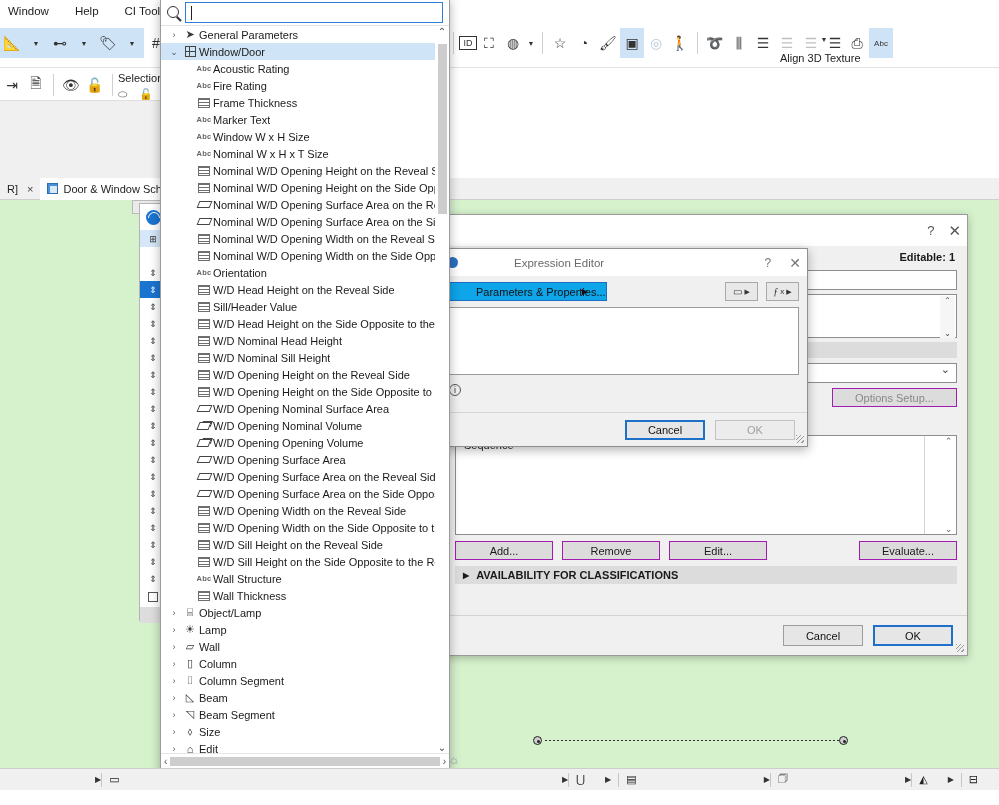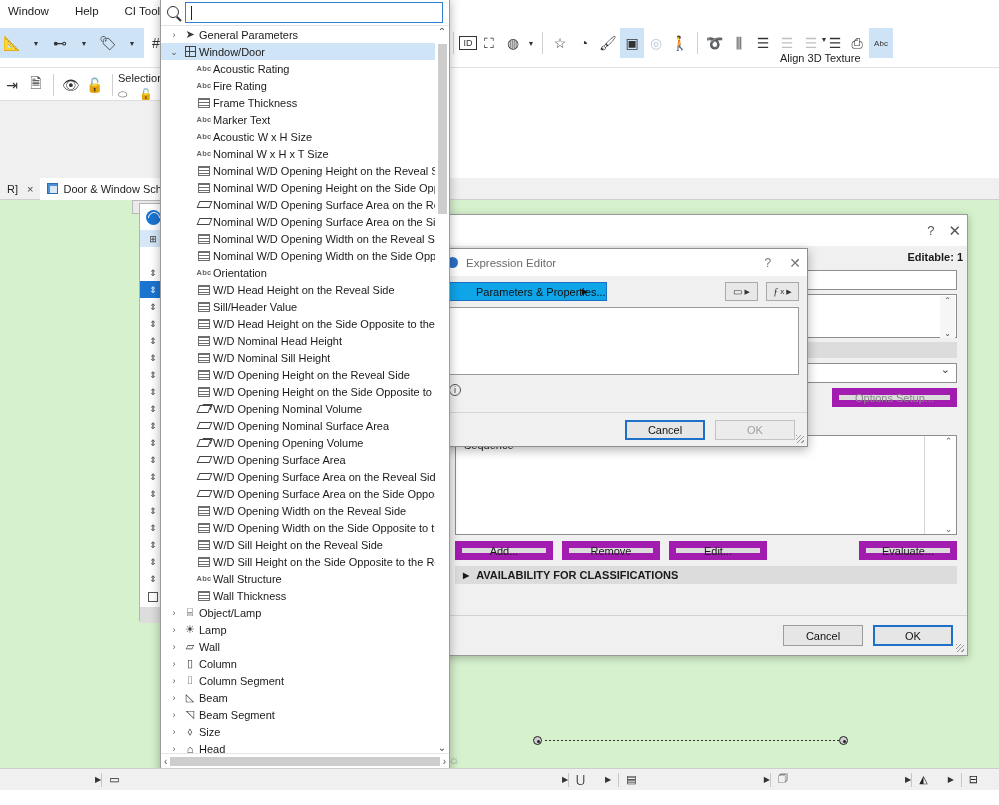--- a/index.html
+++ b/index.html
@@ -109,39 +109,39 @@
     background: #f0f0f0; border: 1px solid #9a9a9a;
     box-shadow: 0 2px 8px rgba(0,0,0,.25);
   }
   .bd-title {
     height: 31px; background: #ffffff; display: flex; align-items: center; justify-content: flex-end;
     padding-right: 6px; gap: 14px; color: #555;
   }
   .bd-title .q { font-size: 13px; }
   .bd-title .x { font-size: 15px; }
   .bd-body { position: relative; padding: 6px 10px; }
-  .editable-label { position: absolute; right: 4px; top: 5px; font-size: 11px; font-weight: bold; color: #1a1a1a; }
+  .editable-label { position: absolute; right: 12px; top: 5px; font-size: 11px; font-weight: bold; color: #1a1a1a; }
 
   .fld-row { margin-top: 4px; display: flex; justify-content: flex-end; }
   .inp {
     background: #fff; border: 1px solid #8d8d8d; height: 20px; width: 360px;
   }
   .inp.tall { height: 44px; position: relative; }
   .spin {
     position: absolute; right: 1px; top: 1px; width: 15px; height: 42px;
     display:flex; flex-direction: column; justify-content: space-between; align-items:center;
     color:#444; font-size: 8px; background:#f6f6f6;
   }
   .graybar { height: 16px; background: #dcdcdc; width: 490px; }
   .select {
     background:#fff; border:1px solid #8d8d8d; height: 20px; width: 360px; position: relative;
   }
   .select::after{ content:"⌄"; position:absolute; right:6px; top:-1px; color:#444; font-size: 11px;}
   .btn {
-    background: #dcdcdc; border: 7px solid #a21caf; height: 19px;
+    background: #dcdcdc; border: 1px solid #a21caf; height: 19px;
     display:flex; align-items:center; justify-content:center; font-size: 11px; color:#888;
   }
   .radio-row { display:flex; align-items:center; gap:6px; margin-top:6px; font-size: 11px;}
   .radio {
     width: 11px; height: 11px; border-radius: 50%; border: 1px solid #4a4a4a; background:#fff;
     position:relative;
   }
   .radio.on::after{content:"";position:absolute;left:2px;top:2px;width:5px;height:5px;border-radius:50%;background:#2a2a2a;}
   .listbox {
     margin-top: 4px; background:#fff; border:1px solid #8d8d8d; height: 100px; position: relative;
@@ -174,21 +174,21 @@
   
   .expr-dialog {
     position: absolute; left: 438px; top: 248px; width: 370px; height: 199px;
     background: #f0f0f0; border: 1px solid #8f8f8f;
     box-shadow: 0 3px 10px rgba(0,0,0,.3);
   }
   .ed-title {
     height: 27px; background: #ffffff; display:flex; align-items:center; padding: 0 6px 0 8px; gap:8px;
   }
   .ed-ic { width:11px;height:11px;border-radius:50%;background:#2a6fc0;flex:none;}
-  .ed-title-text { flex:1; color:#6a6a6a; font-size: 11.5px; }
+  .ed-title-text { flex:1; color:#6a6a6a; font-size: 11.5px; margin-left: 48px; }
   .ed-q{color:#777;font-size:12px;margin-right:10px;}
   .ed-x{color:#777;font-size:14px;}
   .ed-toolrow{ display:flex; align-items:center; padding: 6px 8px 0 8px; }
   .pp-btn {
     width: 160px; height: 19px; background: #0ea5e9; border: 1px solid #1b6ec2;
     display:flex;align-items:center; font-size:11px; color:#111; padding-left: 28px; position: relative;
   }
   .pp-btn .arr{ position:absolute; right: 18px; font-size:8px;}
   .ed-rt{ margin-left:auto; display:flex; gap:8px; }
   .icon-btn{ width: 33px; height: 19px; background:#e8e8e8; border:1px solid #a9a9a9; display:flex;align-items:center;justify-content:center;gap:2px;font-size:10px;color:#333;}
@@ -577,21 +577,21 @@
               <span class="ic-abc">Abc</span>
             </span>
             <span class="lbl">Marker Text</span>
           </div>
           <div class="row">
             <span class="exp"></span>
             <span style="width:14px;flex:none"></span>
             <span class="ic">
               <span class="ic-abc">Abc</span>
             </span>
-            <span class="lbl">Acoustic W x H Size</span>
+            <span class="lbl">Window W x H Size</span>
           </div>
           <div class="row">
             <span class="exp"></span>
             <span style="width:14px;flex:none"></span>
             <span class="ic">
               <span class="ic-abc">Abc</span>
             </span>
             <span class="lbl">Nominal W x H x T Size</span>
           </div>
           <div class="row">
@@ -703,62 +703,62 @@
             <span style="width:14px;flex:none"></span>
             <span class="ic">
               <span class="ic-num"></span>
             </span>
             <span class="lbl">W/D Opening Height on the Side Opposite to the Reveal</span>
           </div>
           <div class="row">
             <span class="exp"></span>
             <span style="width:14px;flex:none"></span>
             <span class="ic">
+              <span class="ic-area"></span>
+            </span>
+            <span class="lbl">W/D Opening Nominal Surface Area</span>
+          </div>
+          <div class="row">
+            <span class="exp"></span>
+            <span style="width:14px;flex:none"></span>
+            <span class="ic">
               <span class="ic-vol"></span>
             </span>
             <span class="lbl">W/D Opening Nominal Volume</span>
           </div>
           <div class="row">
             <span class="exp"></span>
             <span style="width:14px;flex:none"></span>
             <span class="ic">
+              <span class="ic-vol"></span>
+            </span>
+            <span class="lbl">W/D Opening Opening Volume</span>
+          </div>
+          <div class="row">
+            <span class="exp"></span>
+            <span style="width:14px;flex:none"></span>
+            <span class="ic">
               <span class="ic-area"></span>
             </span>
-            <span class="lbl">W/D Opening Nominal Surface Area</span>
-          </div>
-          <div class="row">
-            <span class="exp"></span>
-            <span style="width:14px;flex:none"></span>
-            <span class="ic">
-              <span class="ic-vol"></span>
-            </span>
-            <span class="lbl">W/D Opening Opening Volume</span>
+            <span class="lbl">W/D Opening Surface Area</span>
           </div>
           <div class="row">
             <span class="exp"></span>
             <span style="width:14px;flex:none"></span>
             <span class="ic">
               <span class="ic-area"></span>
             </span>
-            <span class="lbl">W/D Opening Surface Area</span>
+            <span class="lbl">W/D Opening Surface Area on the Reveal Side</span>
           </div>
           <div class="row">
             <span class="exp"></span>
             <span style="width:14px;flex:none"></span>
             <span class="ic">
               <span class="ic-area"></span>
             </span>
-            <span class="lbl">W/D Opening Surface Area on the Reveal Side</span>
-          </div>
-          <div class="row">
-            <span class="exp"></span>
-            <span style="width:14px;flex:none"></span>
-            <span class="ic">
-              <span class="ic-area"></span>
-            </span>
             <span class="lbl">W/D Opening Surface Area on the Side Opposite to the F</span>
           </div>
           <div class="row">
             <span class="exp"></span>
             <span style="width:14px;flex:none"></span>
             <span class="ic">
               <span class="ic-num"></span>
             </span>
             <span class="lbl">W/D Opening Width on the Reveal Side</span>
           </div>
@@ -865,21 +865,21 @@
               <span class="ic-glyph">⬨</span>
             </span>
             <span class="lbl">Size</span>
           </div>
           <div class="row">
             <span class="exp">›</span>
             <span style="width:0px;flex:none"></span>
             <span class="ic">
               <span class="ic-glyph">⌂</span>
             </span>
-            <span class="lbl">Head</span>
+            <span class="lbl">Edit</span>
           </div>
         </div>
       <div class="pp-vscroll">
         <span>⌃</span>
         <span>⌄</span>
       </div>
       <div class="pp-vthumb"></div>
     </div>
 
     <div class="pp-hscroll">

